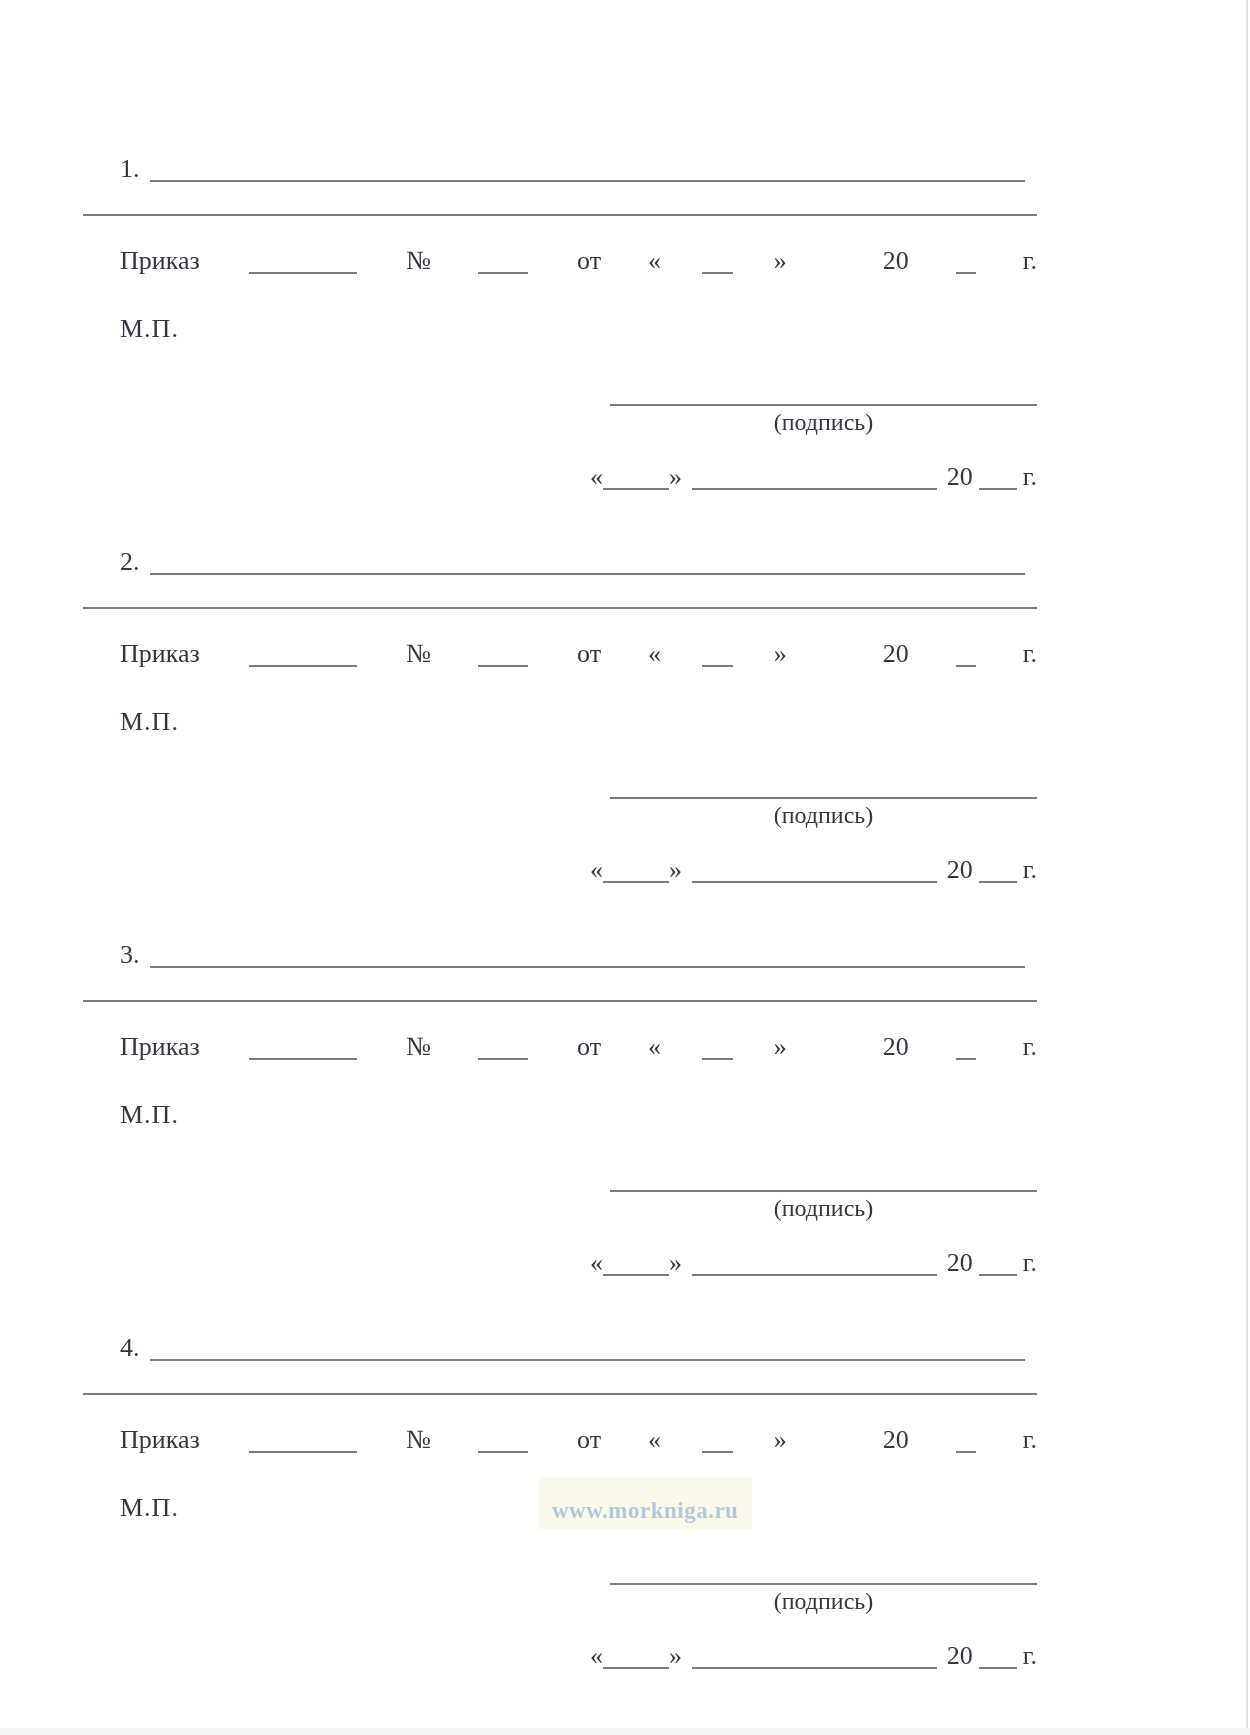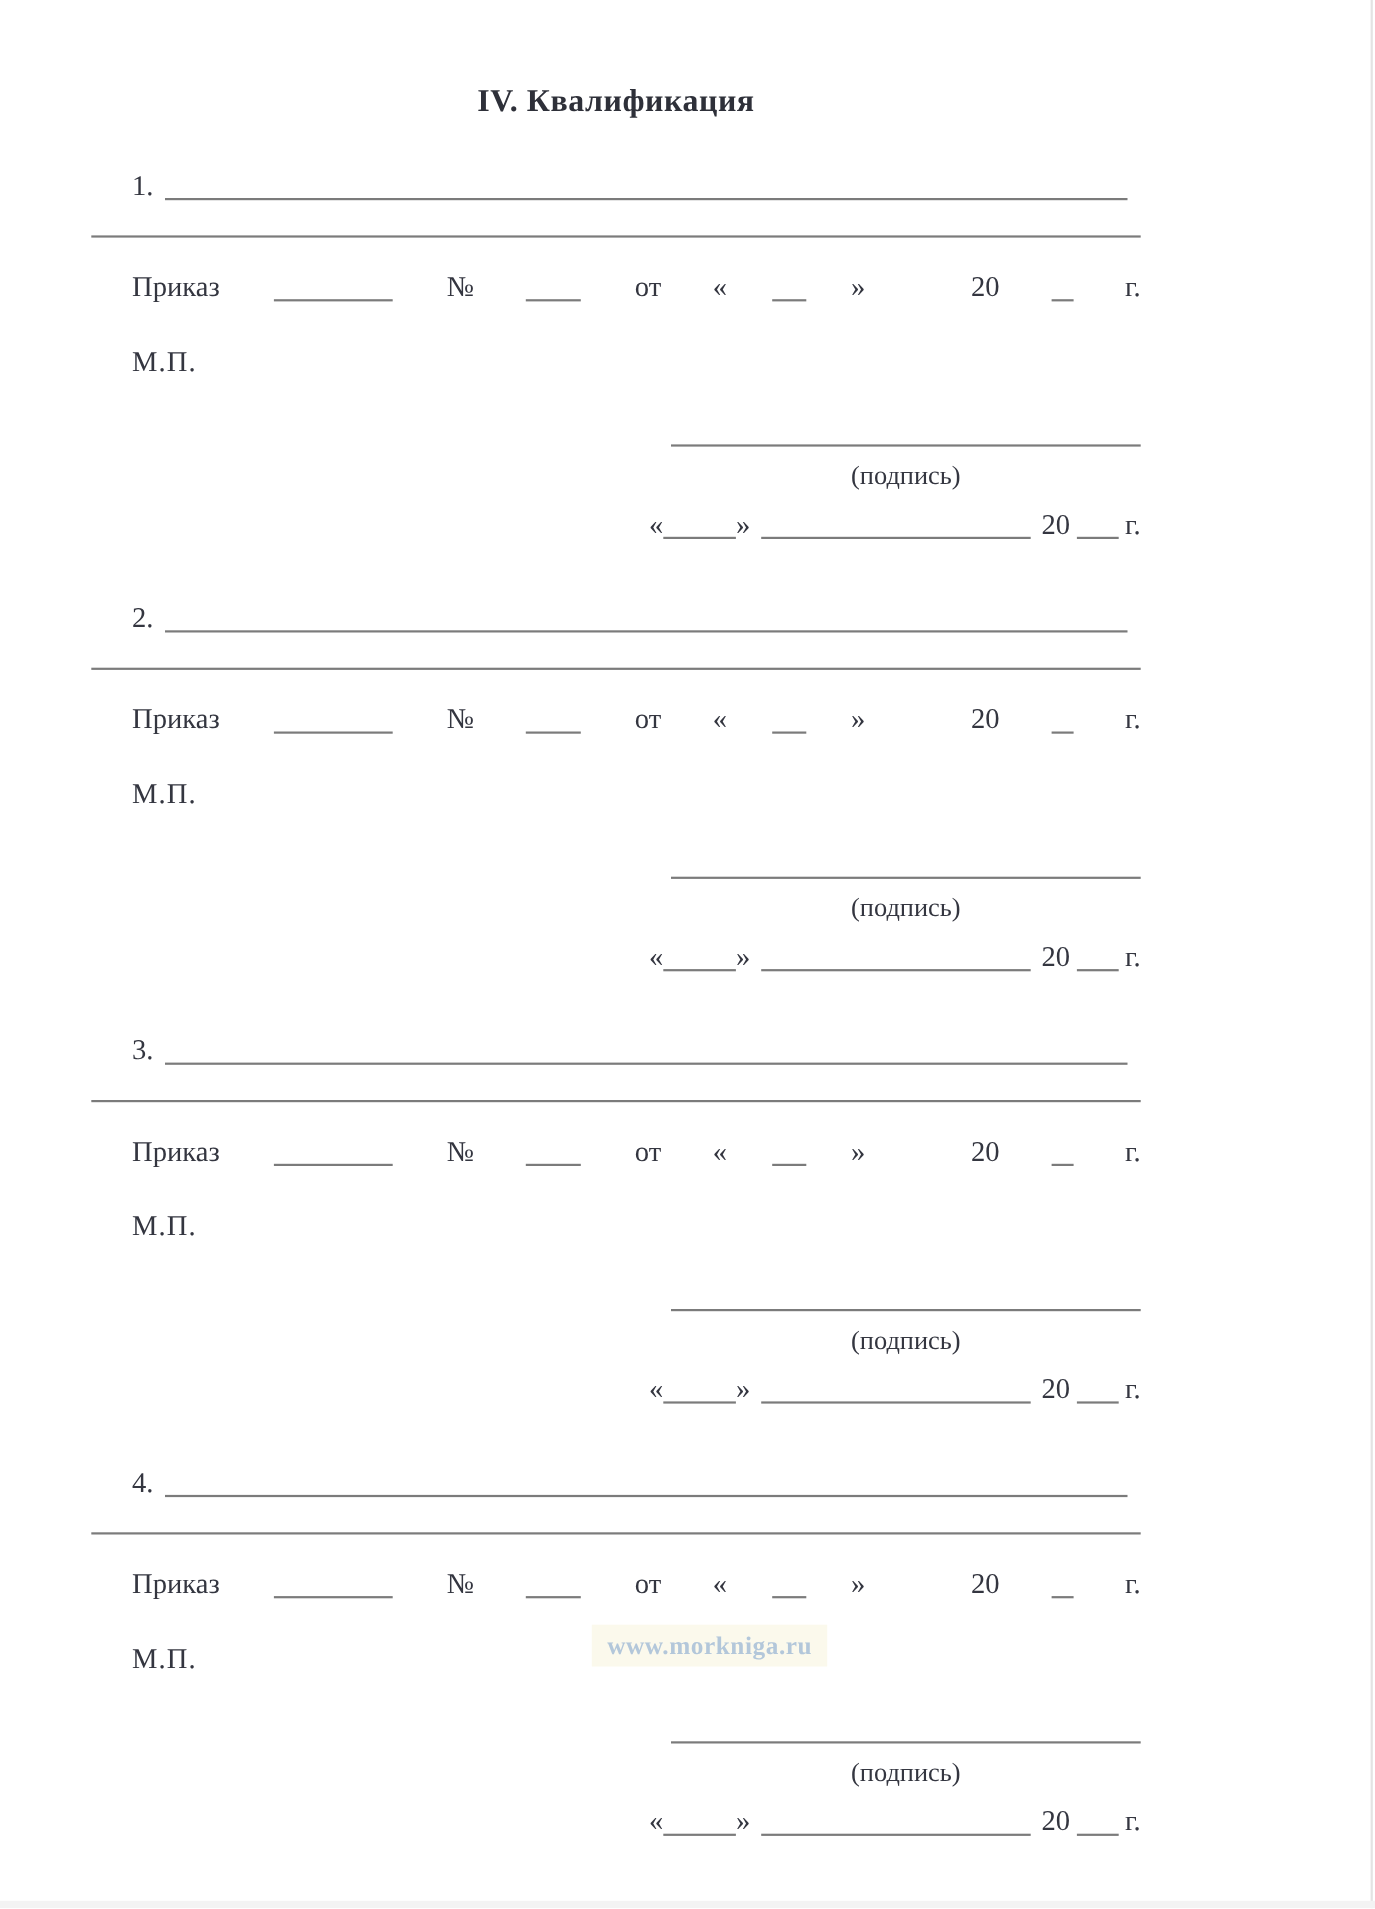--- a/index.html
+++ b/index.html
@@ -64,42 +64,41 @@
   .mr6 { margin-right: 6px; }
   
   .row-stamp {
     position: absolute; top: 166px; left: 120px;
     font-size: 26px; letter-spacing: 1px; text-align: right;
   }
   
   .sig { position: absolute; top: 256px; left: 610px; width: 427px; }
   .sig-line { border-top: 2.5px solid #7b7b7b; height: 0; }
   .sig-caption {
-    text-align: center; font-size: 24px; padding-top: 14px;
+    text-align: center; font-size: 24px; padding-top: 3px;
     color: #343640;
   }
   
   .row-date { top: 306px; left: 590px; width: 447px; height: 36px; }
   .row-date .grow { margin: 0 10px; }
   
   .watermark {
     position: absolute; top: 150px; left: 538px;
     font-size: 23px; font-weight: bold;
     color: #b3c7da;
     background: #fbf9ec;
-    padding: 7px 14px 5px 14px;
+    padding: 21px 14px 5px 14px;
     letter-spacing: 0.5px;
   }
 </style>
 </head>
 <body>
 
 <div class="page">
 
-  <div class="doc-title">IV. Квалификация</div>
 
   <section class="block" style="top:148px">
     <div class="row row-number">
       <span class="num">1.</span>
       <div class="blank grow"></div>
     </div>
     <div class="rule-full"></div>
     <div class="row row-order">
       <span>Приказ</span>
       <div class="blank w-order-name"></div>

